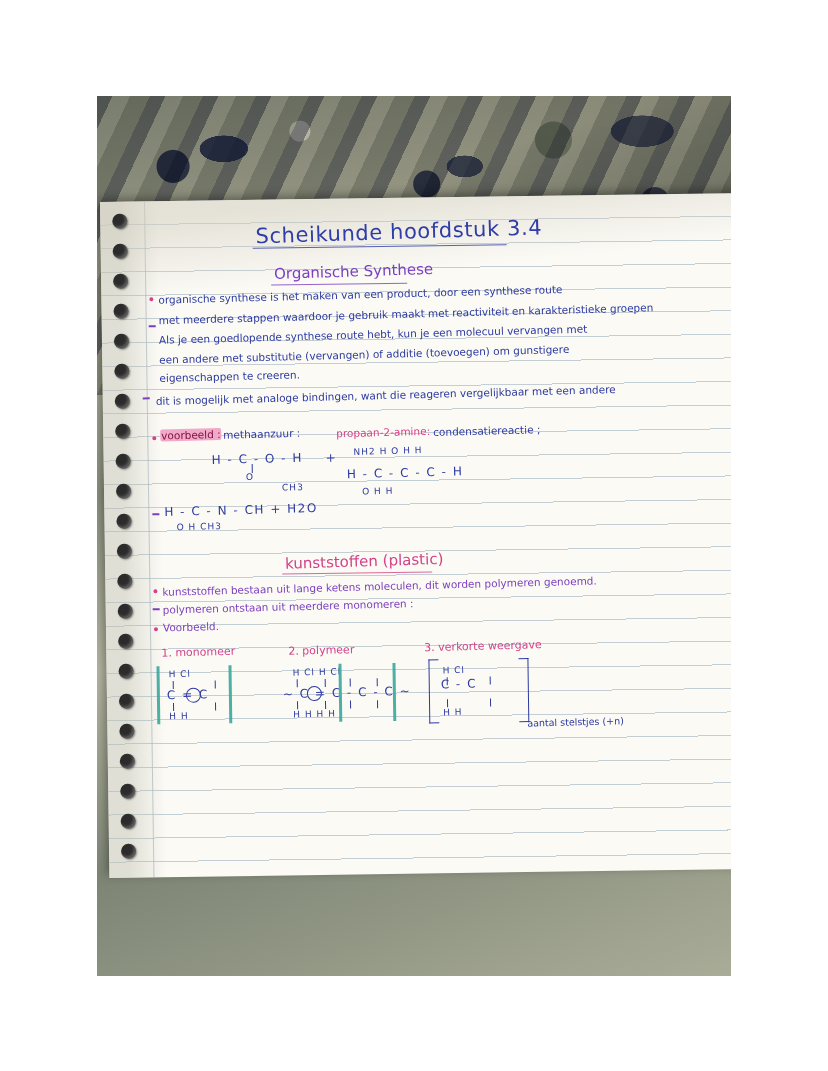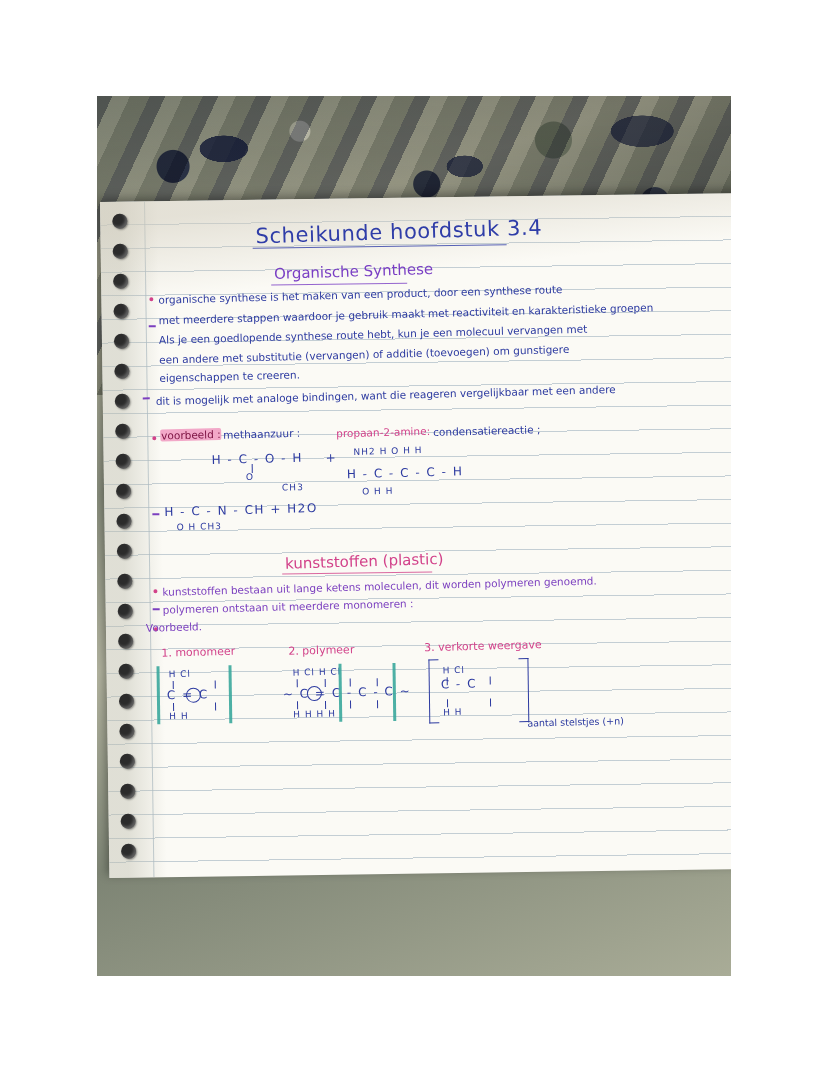--- a/index.html
+++ b/index.html
@@ -298,21 +298,21 @@
     <div class="formula small" style="left:72px; top:321px;">O   H     CH3</div>
 
     <div class="hw head2b" style="left:180px; top:356px;">kunststoffen (plastic)</div>
     <div class="underline" style="left:177px; top:374px; width:150px; background:#d2428a;"></div>
 
     <div class="bullet" style="left:48px; top:388px;"></div>
     <div class="hw body body-purple" style="left:57px; top:383px;">kunststoffen bestaan uit lange ketens moleculen, dit worden polymeren genoemd.</div>
     <div class="dash" style="left:47px; top:407px;"></div>
     <div class="hw body body-purple" style="left:57px; top:402px;">polymeren ontstaan uit meerdere monomeren :</div>
     <div class="bullet" style="left:48px; top:426px;"></div>
-    <div class="hw body body-purple" style="left:40px; top:421px;">Voorbeeld.</div>
+    <div class="hw body body-purple" style="left:57px; top:421px;">Voorbeeld.</div>
 
     <div class="hw body pink" style="left:55px; top:446px; font-size:11px;">1. monomeer</div>
     <div class="hw body pink" style="left:182px; top:446px; font-size:11px;">2. polymeer</div>
     <div class="hw body pink" style="left:318px; top:444px; font-size:11px;">3. verkorte weergave</div>
 
     <div class="formula small" style="left:62px; top:468px;">H      Cl</div>
     <div class="vline" style="left:66px; top:480px; height:8px;"></div>
     <div class="vline" style="left:108px; top:480px; height:8px;"></div>
     <div class="formula" style="left:60px; top:487px;">C = C</div>
     <div class="ring" style="left:79px; top:487px; width:13px; height:13px;"></div>

